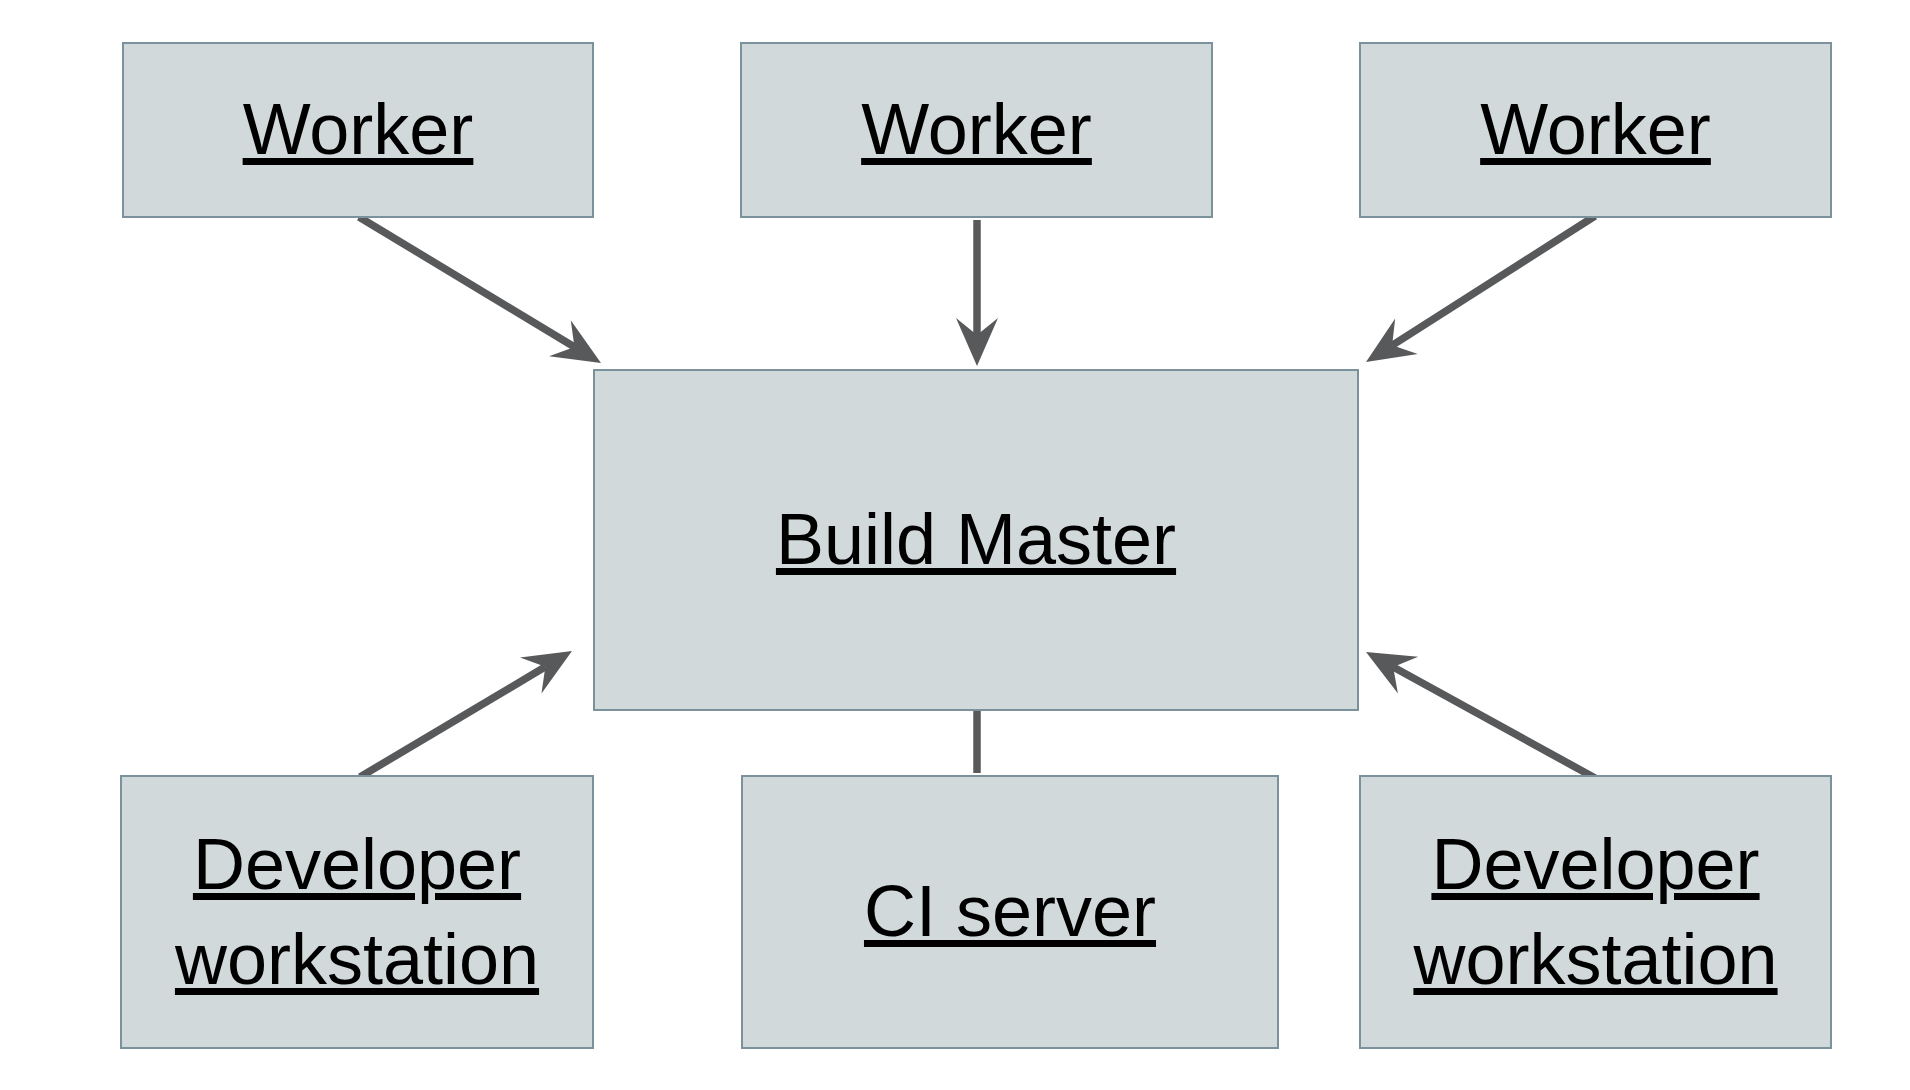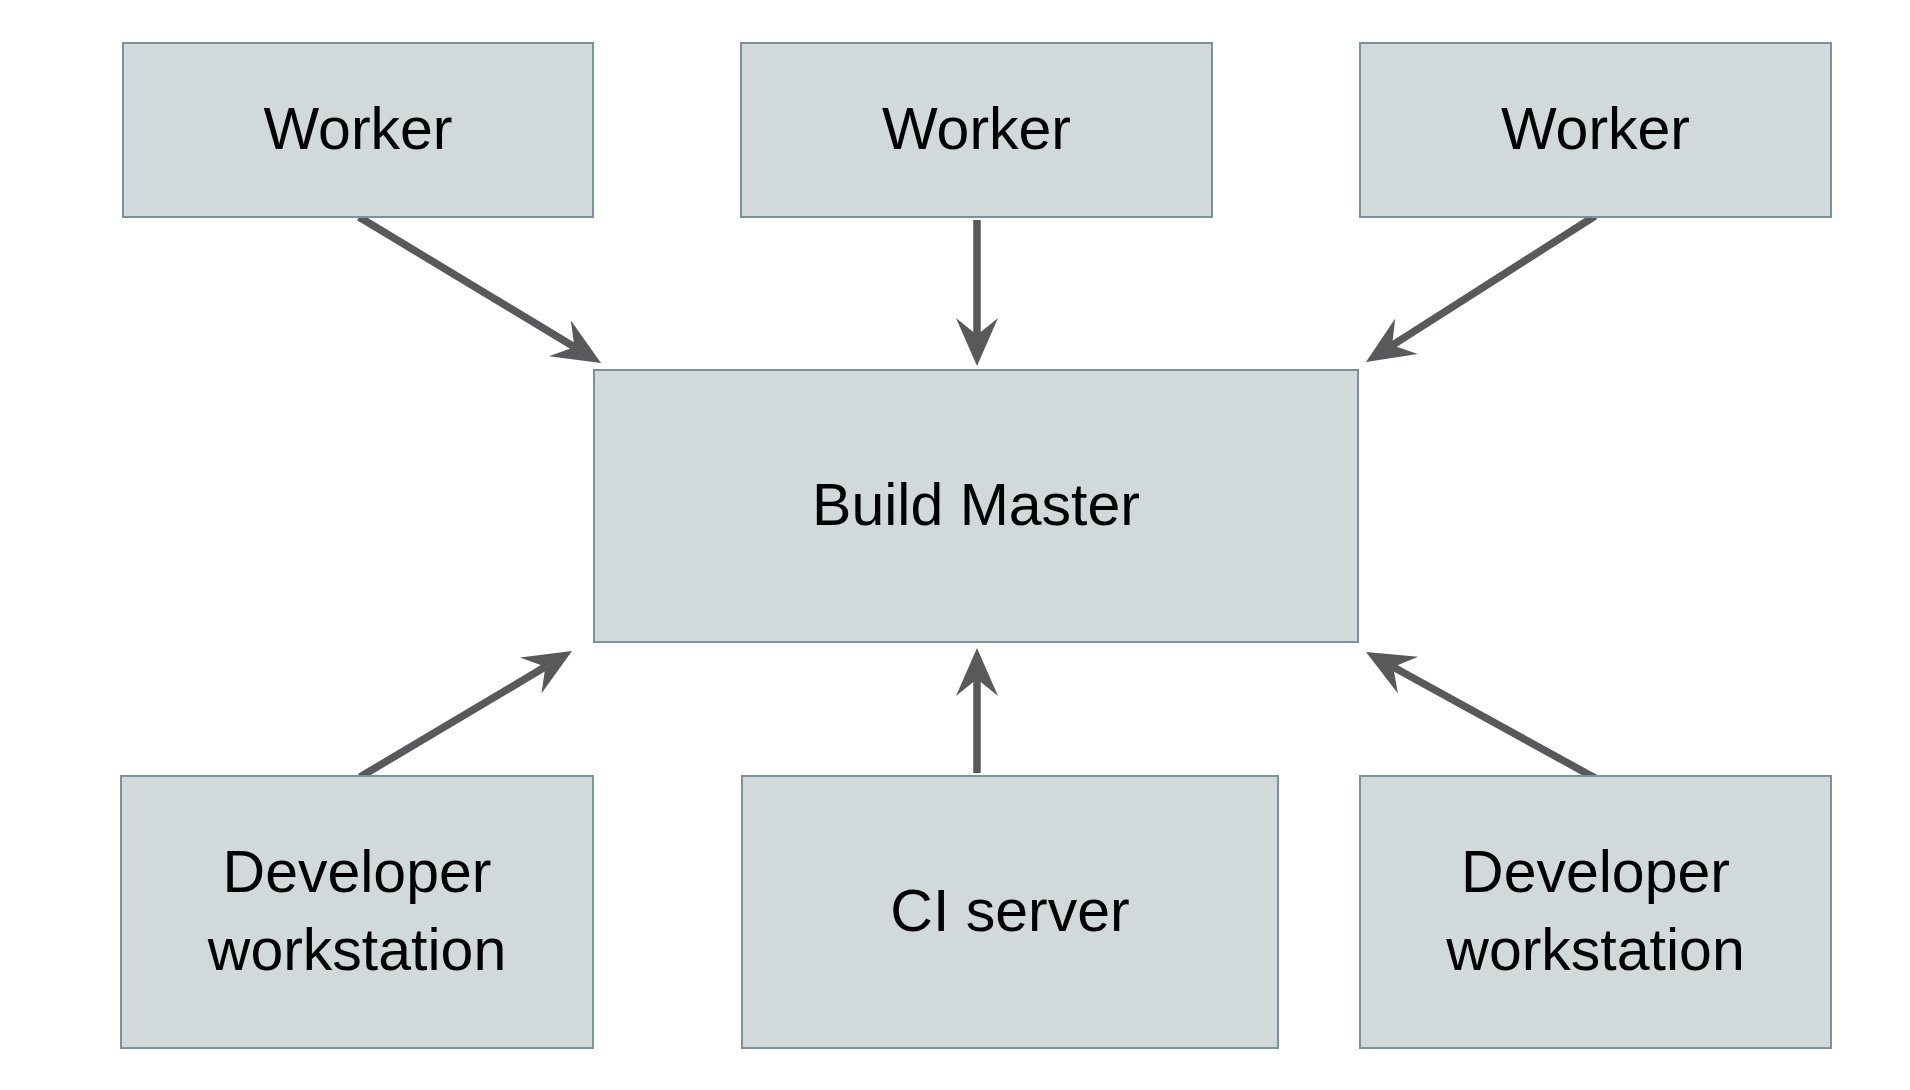--- a/index.html
+++ b/index.html
@@ -9,27 +9,28 @@
   }
   .canvas{position:relative;width:1910px;height:1090px;background:#ffffff;}
   svg.arrows-layer{position:absolute;left:0;top:0;width:1910px;height:1090px;}
   .node{
     position:absolute;box-sizing:border-box;
     display:flex;align-items:center;justify-content:center;
     text-align:center;
     background:var(--node-fill,#d2d9db);
     border:2.5px solid var(--node-border,#7b929c);
     color:var(--text-color,#000);
-    font-size:59px;line-height:1.32;
+    font-size:72px;line-height:1.32;
     padding:0 6px;
+    text-decoration:underline;
   }
   #worker-1{left:122px;top:42px;width:472px;height:176px;}
   #worker-2{left:740px;top:42px;width:473px;height:176px;}
   #worker-3{left:1359px;top:42px;width:473px;height:176px;}
-  #build-master{left:593px;top:369px;width:766px;height:274px;}
+  #build-master{left:593px;top:369px;width:766px;height:342px;}
   #dev-workstation-left{left:120px;top:775px;width:474px;height:274px;}
   #ci-server{left:741px;top:775px;width:538px;height:274px;}
   #dev-workstation-right{left:1359px;top:775px;width:473px;height:274px;}
 </style>
 </head>
 <body style="background: rgb(255, 255, 255);">
 
 <div class="canvas">
   <svg class="arrows-layer" viewBox="0 0 1910 1090" xmlns="http://www.w3.org/2000/svg">
       <line x1="359" y1="217" x2="574.4565095488933" y2="346.98615865346454" stroke="#58595a" stroke-width="7.5"></line>

